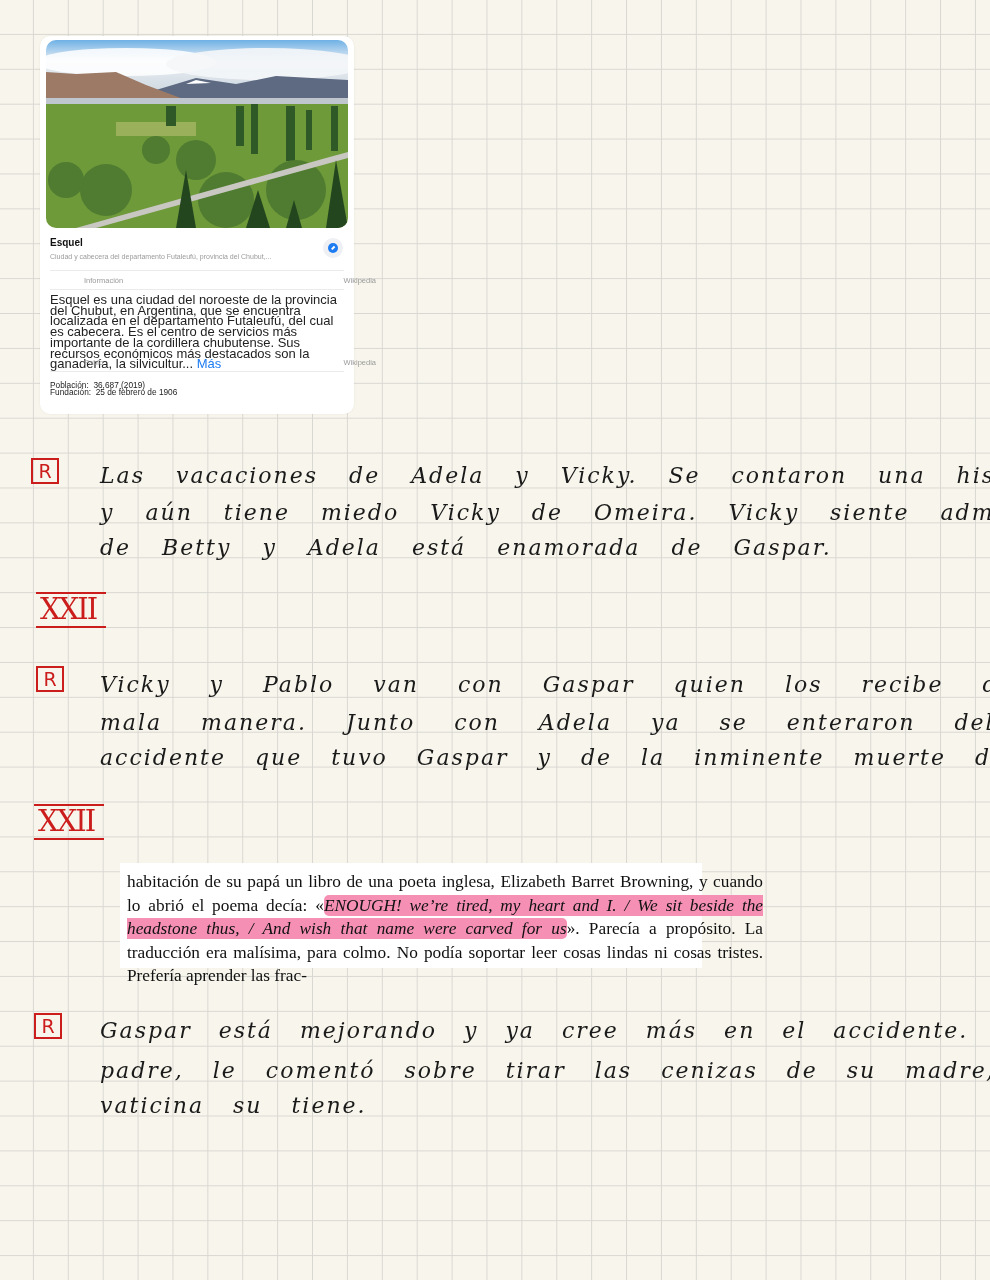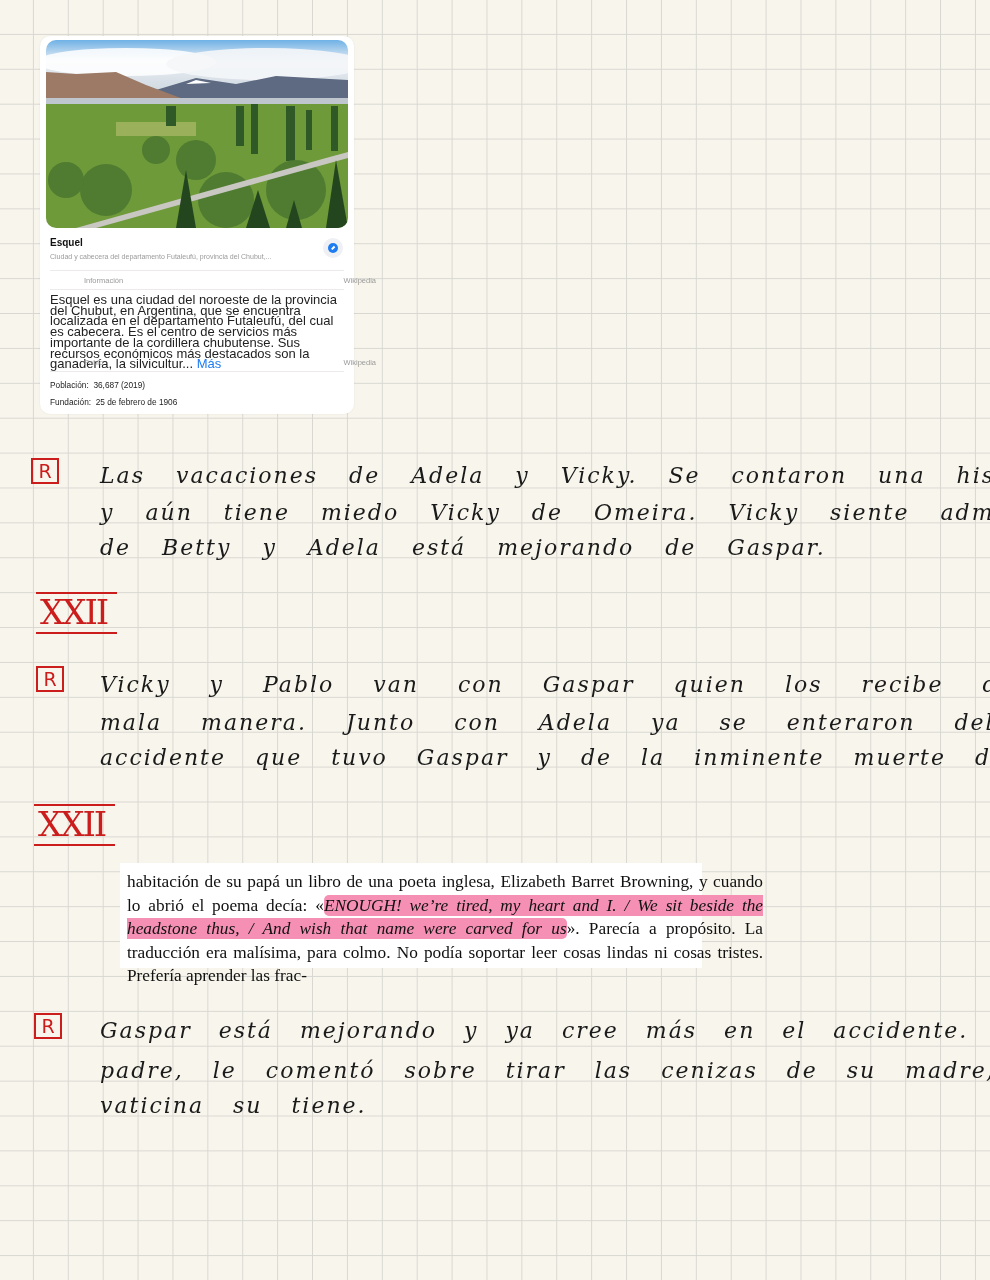--- a/index.html
+++ b/index.html
@@ -19,21 +19,21 @@
   .badge .dot{position:absolute;left:5px;top:5px;width:10px;height:10px;border-radius:50%;background:#1e7cf2;}
   .badge .dot:after{content:"";position:absolute;left:3px;top:4px;width:4px;height:1.5px;background:#fff;transform:rotate(-45deg);}
   .sec{position:absolute;left:26px;width:292px;font-size:7.5px;color:#9a9a9a;margin-left:18px;}
   .sec .right{position:absolute;right:0;top:0;}
   .hr{position:absolute;left:10px;width:294px;height:1px;background:#eceaea;}
   .desc{position:absolute;left:10px;top:259px;width:296px;font-size:13px;line-height:10.7px;color:#222;}
   .more{color:#1e7cf2;}
   .fact{position:absolute;left:10px;font-size:8.3px;color:#222;text-align:center;}
   .rbox{position:absolute;width:28px;height:26px;border:2px solid #cc1d1d;box-sizing:border-box;color:#cc1d1d;font-family:"DejaVu Sans",sans-serif;font-size:19px;line-height:22px;text-align:center;}
   .hw{position:absolute;font-family:"DejaVu Serif",serif;font-style:italic;color:#1a1a1a;font-size:22px;letter-spacing:2px;white-space:nowrap;}
-  .roman{position:absolute;font-family:"DejaVu Serif",serif;color:#cc1d1d;font-size:34px;letter-spacing:-2px;}
+  .roman{position:absolute;font-family:"DejaVu Serif",serif;color:#cc1d1d;font-size:29px;letter-spacing:-2px;}
   .roman .ol{position:absolute;left:-4px;right:-10px;height:2px;background:#cc1d1d;}
   .book{position:absolute;left:120px;top:863px;width:582px;height:105px;background:#fff;}
   .book p{margin:0;position:absolute;left:7px;top:7px;width:636px;font-family:"Liberation Serif",serif;font-size:17.3px;line-height:23.6px;color:#111;text-align:justify;}
   .hl{background:#f590b4;border-radius:5px;font-style:italic;padding:1px 0;}
 </style>
 </head>
 <body>
 
 <div class="card">
   <div class="photo">
@@ -96,30 +96,30 @@
   </div>
   <div class="sec" style="top:322px">
     <span>Pablo</span>
     <span class="right">Wikipedia</span>
   </div>
   <div class="hr" style="top:335px"></div>
   <div class="fact" style="top:344px">
     <span>Población:</span>&nbsp;
     <span>36,687 (2019)</span>
   </div>
-  <div class="fact" style="top:361px">
+  <div class="fact" style="top:351px">
     <span>Fundación:</span>&nbsp;
     <span>25 de febrero de 1906</span>
   </div>
 </div>
 
 <div class="rbox" style="left:31px;top:458px">R</div>
 <div class="hw" style="left:100px;top:463px;word-spacing:22px">Las vacaciones de Adela y Vicky. Se contaron una historia</div>
 <div class="hw" style="left:100px;top:500px;word-spacing:22px">y aún tiene miedo Vicky de Omeira. Vicky siente admiración</div>
-<div class="hw" style="left:100px;top:535px;word-spacing:22px">de Betty y Adela está mejorando de Gaspar.</div>
+<div class="hw" style="left:100px;top:535px;word-spacing:22px">de Betty y Adela está enamorada de Gaspar.</div>
 
 <div class="roman" style="left:40px;top:592px">
   <span class="ol" style="top:0"></span>
   <span>XXII</span>
   <span class="ol" style="bottom:-2px"></span>
 </div>
 
 <div class="rbox" style="left:36px;top:666px">R</div>
 <div class="hw" style="left:100px;top:672px;word-spacing:30px">Vicky y Pablo van con Gaspar quien los recibe de</div>
 <div class="hw" style="left:100px;top:710px;word-spacing:30px">mala manera. Junto con Adela ya se enteraron del</div>

